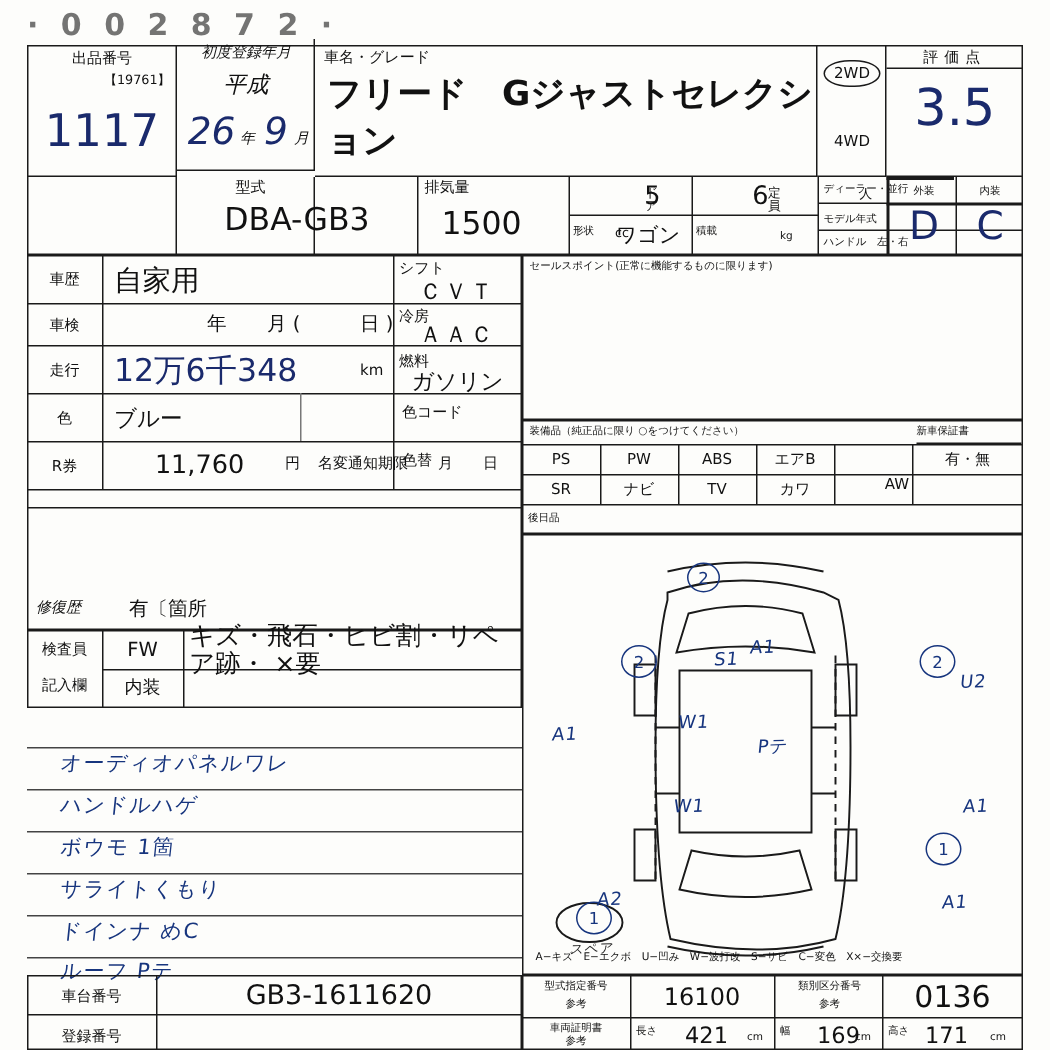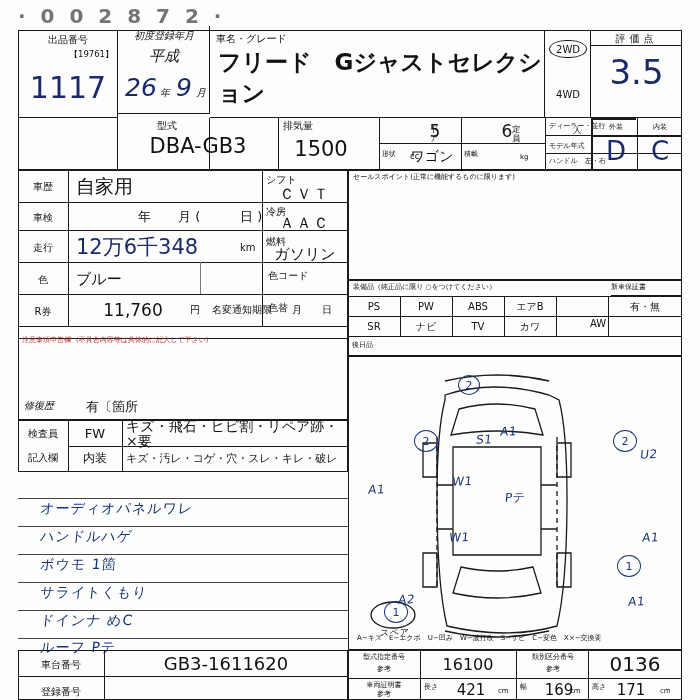--- a/index.html
+++ b/index.html
@@ -161,24 +161,20 @@
   <div class="vline" style="left:262px;top:294px;width:1.2px;height:32px;"></div>
   <div class="vline" style="left:200px;top:262px;width:1px;height:32px;background:#777;"></div>
 
   <div class="bx lbl ctr" style="left:20px;top:302px;width:46px;height:18px;">R券</div>
   <div class="bx ctr" style="left:78px;top:298px;width:110px;height:24px;font-size:17px;">11,760</div>
   <div class="bx lbl" style="left:190px;top:304px;width:20px;height:14px;">円</div>
   <div class="bx lbl" style="left:212px;top:304px;width:80px;height:14px;font-size:10px;">名変通知期限</div>
   <div class="bx lbl" style="left:292px;top:304px;width:18px;height:14px;">月</div>
   <div class="bx lbl" style="left:322px;top:304px;width:18px;height:14px;">日</div>
 
-  <div class="bx" style="left:22px;top:327px;width:310px;height:12px;">
-    <span class="xs" style="color:#b03030;">注意事項申告欄</span>
-    <span class="xs" style="color:#b03030;">(不具合内容等は具体的に記入して下さい)</span>
-  </div>
 
   <div class="bx lbl" style="left:24px;top:400px;width:120px;height:16px;font-style:italic;">修復歴</div>
   <div class="bx lbl" style="left:86px;top:400px;width:120px;height:16px;font-size:13px;">有〔箇所</div>
 
   <div class="bx b" style="left:262px;top:170px;width:86px;height:122px;border-top:none;border-bottom:none;border-right:none;border-left:none;"></div>
   <div class="vline" style="left:262px;top:170px;width:1.3px;height:92px;"></div>
 
   <div class="bx lbl" style="left:266px;top:174px;width:60px;height:12px;">シフト</div>
   <div class="bx ctr" style="left:262px;top:186px;width:86px;height:16px;font-size:15px;letter-spacing:2px;">ＣＶＴ</div>
   <div class="bx lbl" style="left:266px;top:206px;width:60px;height:12px;">冷房</div>
@@ -218,23 +214,22 @@
   <div class="bx xs" style="left:352px;top:342px;width:80px;height:12px;">後日品</div>
 
   <div class="bx b" style="left:18px;top:420px;width:330px;height:52px;"></div>
   <div class="vline" style="left:68px;top:420px;width:1.3px;height:52px;"></div>
   <div class="vline" style="left:122px;top:420px;width:1.3px;height:52px;"></div>
   <div class="hline" style="left:68px;top:446px;width:280px;height:1.3px;"></div>
 
   <div class="bx ctr lbl" style="left:20px;top:424px;width:46px;height:18px;">検査員</div>
   <div class="bx ctr lbl" style="left:20px;top:448px;width:46px;height:18px;">記入欄</div>
   <div class="bx ctr lbl" style="left:70px;top:424px;width:50px;height:20px;font-size:13px;">FW</div>
-  <div class="bx lft lbl" style="left:126px;top:424px;width:220px;height:20px;font-size:14px;">キズ・飛石・ヒビ割・リペア跡・ ×要</div>
+  <div class="bx lft lbl" style="left:126px;top:424px;width:220px;height:20px;font-size:17px;">キズ・飛石・ヒビ割・リペア跡・ ×要</div>
   <div class="bx ctr lbl" style="left:70px;top:450px;width:50px;height:18px;font-size:12px;">内装</div>
-  <div class="bx lft lbl" style="left:126px;top:450px;width:222px;height:18px;font-size:11px;">キズ・汚レ・コゲ・穴・スレ・キレ・破レ</div>
 
   <div class="bx" style="left:18px;top:472px;width:330px;height:178px;">
     <div class="hline" style="left:0;top:26px;width:330px;height:1px;background:#444;"></div>
     <div class="hline" style="left:0;top:54px;width:330px;height:1px;background:#444;"></div>
     <div class="hline" style="left:0;top:82px;width:330px;height:1px;background:#444;"></div>
     <div class="hline" style="left:0;top:110px;width:330px;height:1px;background:#444;"></div>
     <div class="hline" style="left:0;top:138px;width:330px;height:1px;background:#444;"></div>
     <div class="hline" style="left:0;top:166px;width:330px;height:1px;background:#444;"></div>
     <div class="bx scrawl" style="left:22px;top:28px;width:300px;height:22px;">オーディオパネルワレ</div>
     <div class="bx scrawl" style="left:22px;top:56px;width:300px;height:22px;">ハンドルハゲ</div>

